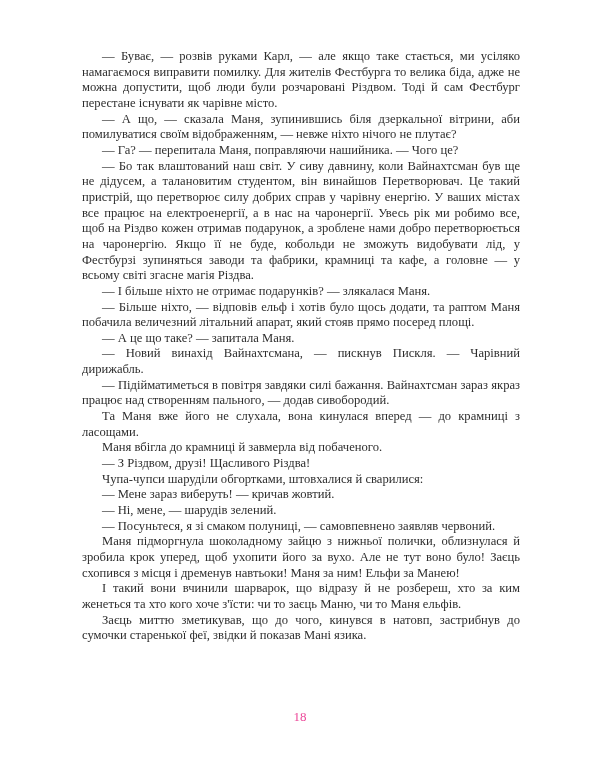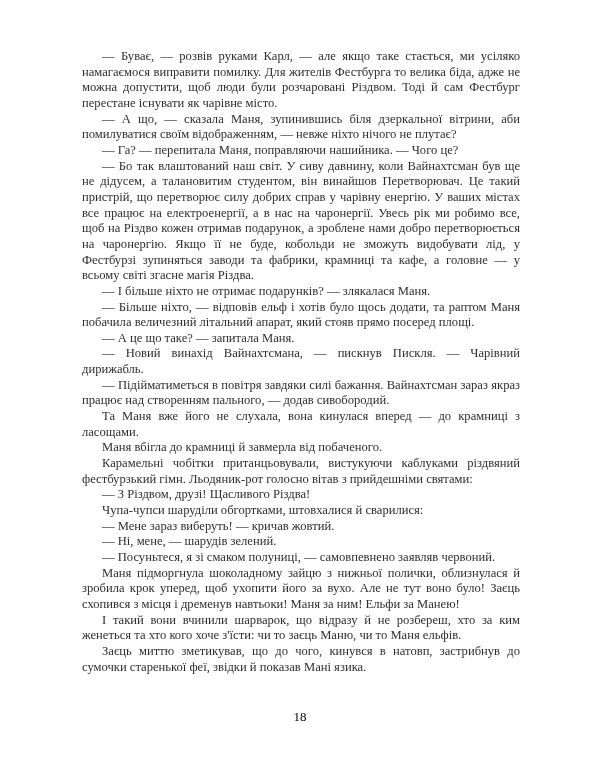--- a/index.html
+++ b/index.html
@@ -24,39 +24,38 @@
     text-indent: 20px;
     hyphens: manual;
   }
   .page-number {
     position: absolute;
     left: 0; width: 600px;
     top: 709px;
     text-align: center;
     font-family: "Liberation Serif", "DejaVu Serif", serif;
     font-size: 13px;
-    color: #000000;
+    color: #ec4899;
   }
 </style>
 </head>
 <body>
 
 <div class="page">
   <p>— Буває, — розвів руками Карл, — але якщо таке стається, ми усіляко намагаємося виправити помилку. Для жителів Фестбурга то велика біда, адже не можна допустити, щоб люди були розчаровані Різдвом. Тоді й сам Фестбург перестане існувати як чарівне місто.</p>
   <p>— А що, — сказала Маня, зупинившись біля дзеркальної вітрини, аби помилуватися своїм відображенням, — невже ніхто нічого не плутає?</p>
   <p>— Га? — перепитала Маня, поправляючи нашийника. — Чого це?</p>
   <p>— Бо так влаштований наш світ. У сиву давнину, коли Вайнахтсман був ще не дідусем, а талановитим студентом, він винайшов Перетворювач. Це такий пристрій, що перетворює силу добрих справ у чарівну енергію. У ваших містах все працює на електроенергії, а в нас на чаронергії. Увесь рік ми робимо все, щоб на Різдво кожен отримав подарунок, а зроблене нами добро перетворюється на чаронергію. Якщо її не буде, кобольди не зможуть видобувати лід, у Фестбурзі зупиняться заводи та фабрики, крамниці та кафе, а головне — у всьому світі згасне магія Різдва.</p>
   <p>— І більше ніхто не отримає подарунків? — злякалася Маня.</p>
   <p>— Більше ніхто, — відповів ельф і хотів було щось додати, та раптом Маня побачила величезний літальний апарат, який стояв прямо посеред площі.</p>
   <p>— А це що таке? — запитала Маня.</p>
   <p>— Новий винахід Вайнахтсмана, — пискнув Пискля. — Чарівний дирижабль.</p>
   <p>— Підійматиметься в повітря завдяки силі бажання. Вайнахтсман зараз якраз працює над створенням пального, — додав сивобородий.</p>
   <p>Та Маня вже його не слухала, вона кинулася вперед — до крамниці з ласощами.</p>
   <p>Маня вбігла до крамниці й завмерла від побаченого.</p>
-  <p>Карамельні чобітки пританцьовували, вистукуючи каблуками різдвяний фестбурзький гімн. Льодяник-рот голосно вітав з прийдешніми святами:</p>
   <p>— З Різдвом, друзі! Щасливого Різдва!</p>
   <p>Чупа-чупси шаруділи обгортками, штовхалися й сварилися:</p>
   <p>— Мене зараз виберуть! — кричав жовтий.</p>
   <p>— Ні, мене, — шарудів зелений.</p>
   <p>— Посуньтеся, я зі смаком полуниці, — самовпевнено заявляв червоний.</p>
   <p>Маня підморгнула шоколадному зайцю з нижньої полички, облизнулася й зробила крок уперед, щоб ухопити його за вухо. Але не тут воно було! Заєць схопився з місця і дременув навтьоки! Маня за ним! Ельфи за Манею!</p>
   <p>І такий вони вчинили шарварок, що відразу й не розбереш, хто за ким женеться та хто кого хоче з'їсти: чи то заєць Маню, чи то Маня ельфів.</p>
   <p>Заєць миттю зметикував, що до чого, кинувся в натовп, застрибнув до сумочки старенької феї, звідки й показав Мані язика.</p>
 </div>
 

